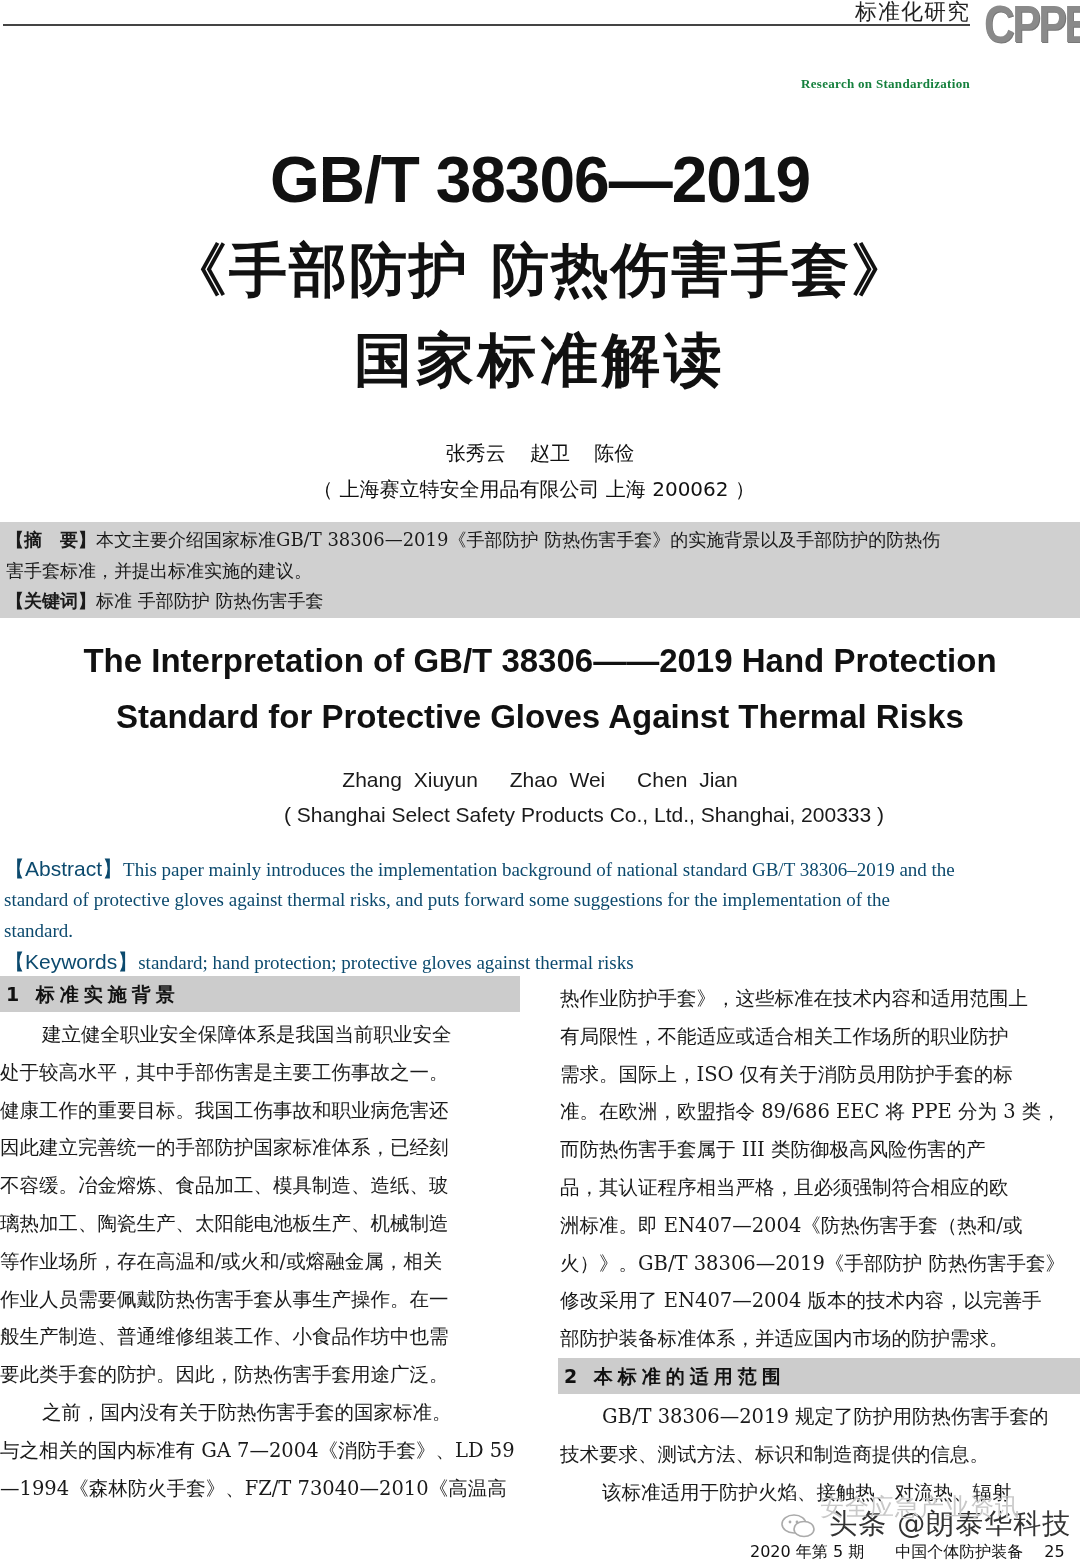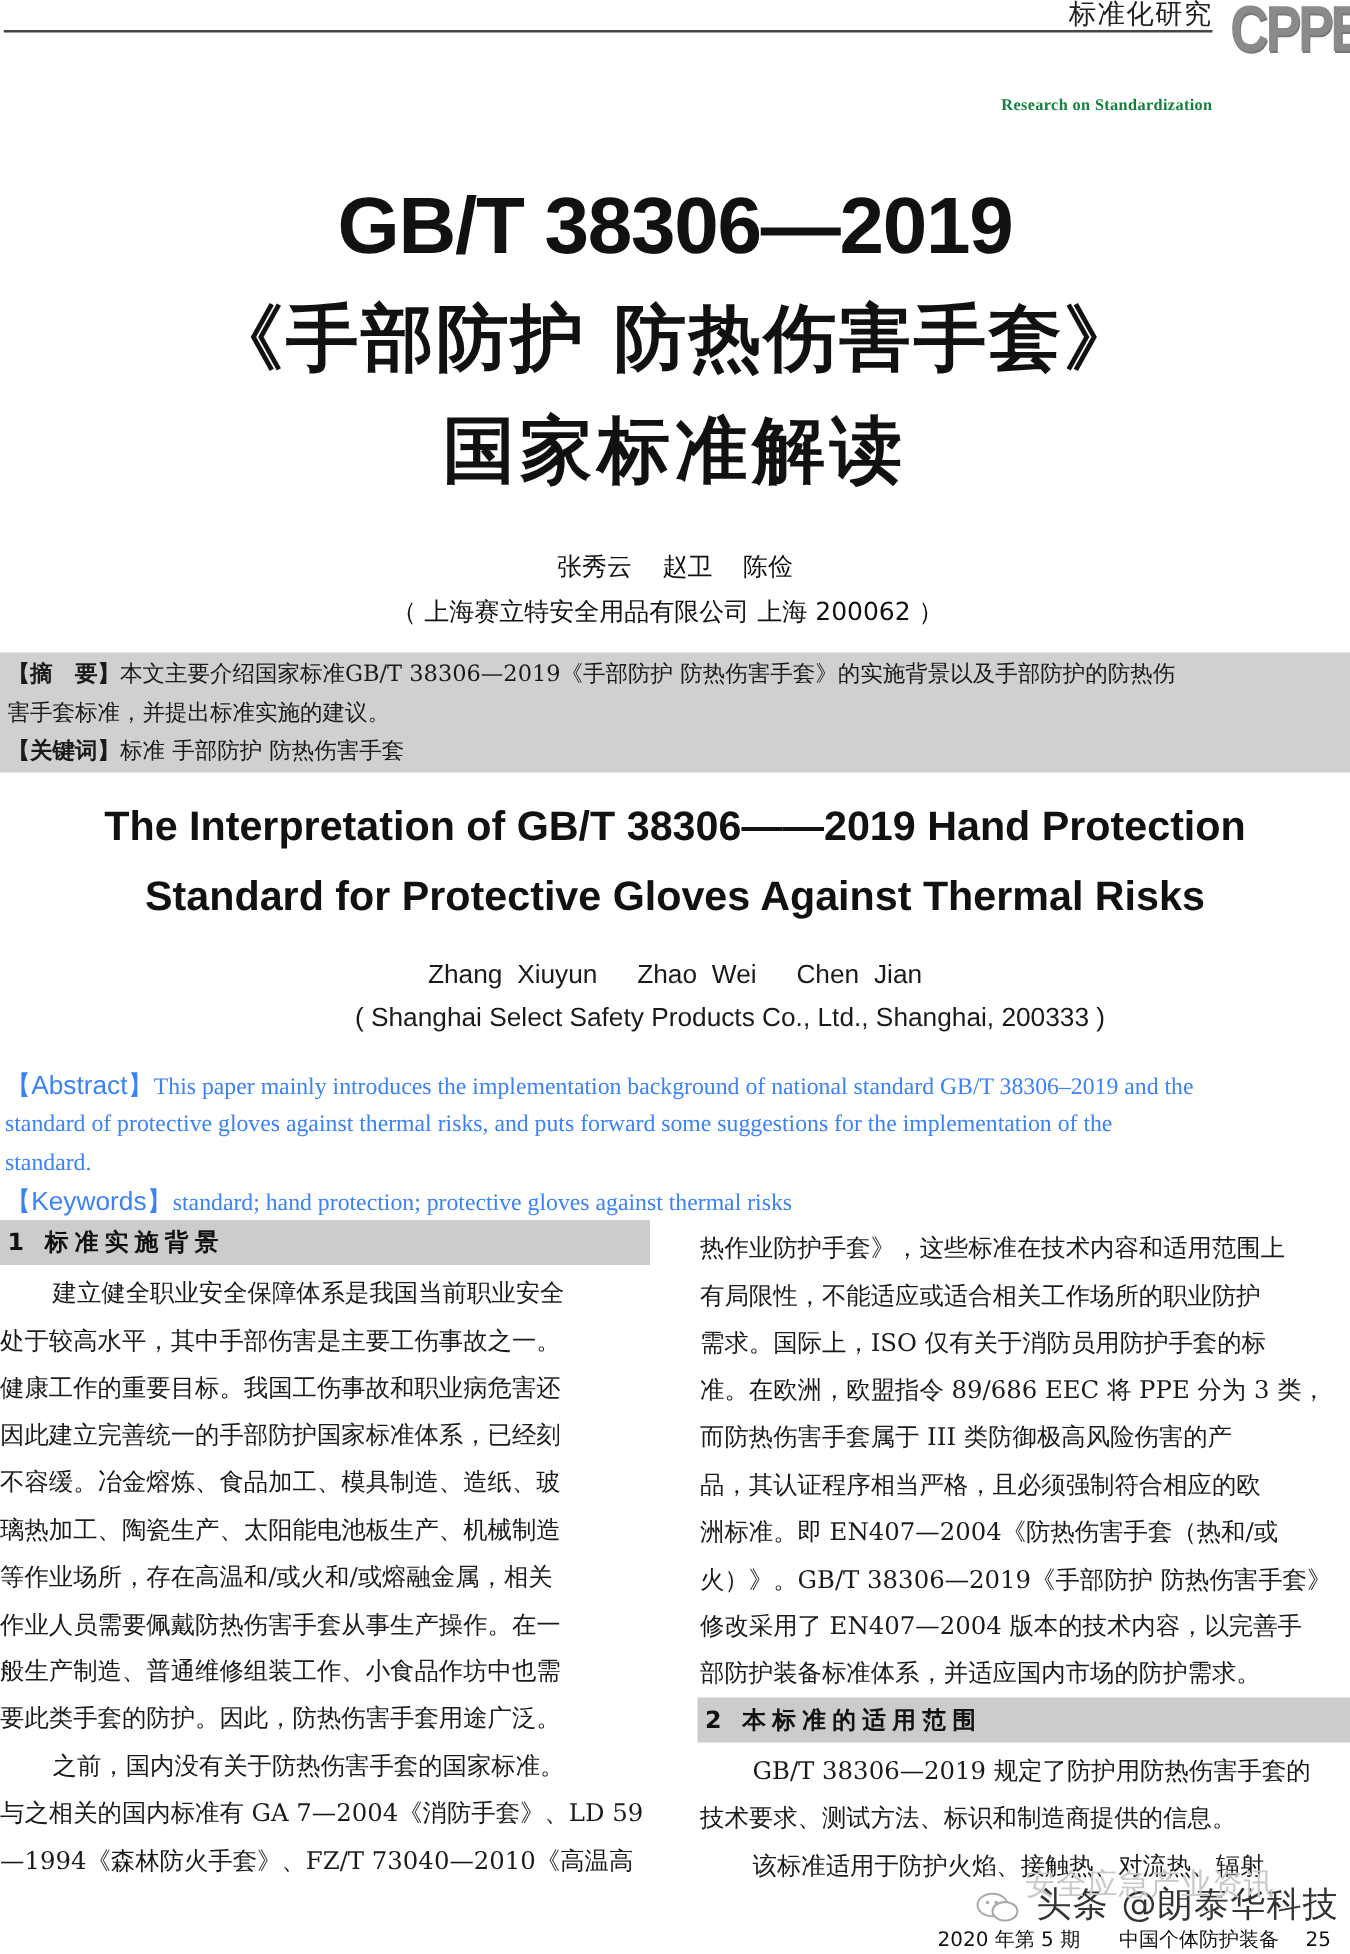--- a/index.html
+++ b/index.html
@@ -35,21 +35,21 @@
   .en-title { position:absolute; left:0; width:1080px; text-align:center; font-family:"Liberation Sans", sans-serif;
               font-weight:bold; font-size:33px; color:#111; }
   .en-t1 { top:642px; }
   .en-t2 { top:698px; }
   .authors-en { position:absolute; top:768px; left:0; width:1080px; text-align:center; font-family:"Liberation Sans", sans-serif;
                 font-size:21px; word-spacing:6px; }
   .authors-en span { margin:0 10px; }
   .affil-en { position:absolute; top:803px; left:0; width:1080px; text-align:center; font-family:"Liberation Sans", sans-serif;
               font-size:21px;padding-left:44px; }
 
-  .abs-en { position:absolute; left:4px; width:1072px; font-family:"Liberation Serif", serif; font-size:19px; line-height:31px; color:#3b82f6; }
+  .abs-en { position:absolute; left:4px; width:1072px; font-family:"Liberation Serif", serif; font-size:19px; line-height:31px; color:#0c4a6e; }
   .abs-en .tag { font-family:"Liberation Sans", sans-serif; font-size:21px; }
 
   
   .col { position:absolute; top:976px; width:520px; }
   .col-left { left:0; }
   .col-right { left:560px; }
   .sec-head { background:#cccccc; height:36px; font-family:"DejaVu Sans", sans-serif; font-weight:bold; font-size:19px;
               line-height:36px; padding-left:6px; letter-spacing:5px; color:#111; }
   .para { font-family:"DejaVu Serif", serif; font-size:19.5px; line-height:37.8px; color:#1a1a1a; margin:0; text-align:justify; }
   .para .ln { display:block; white-space:nowrap; }

